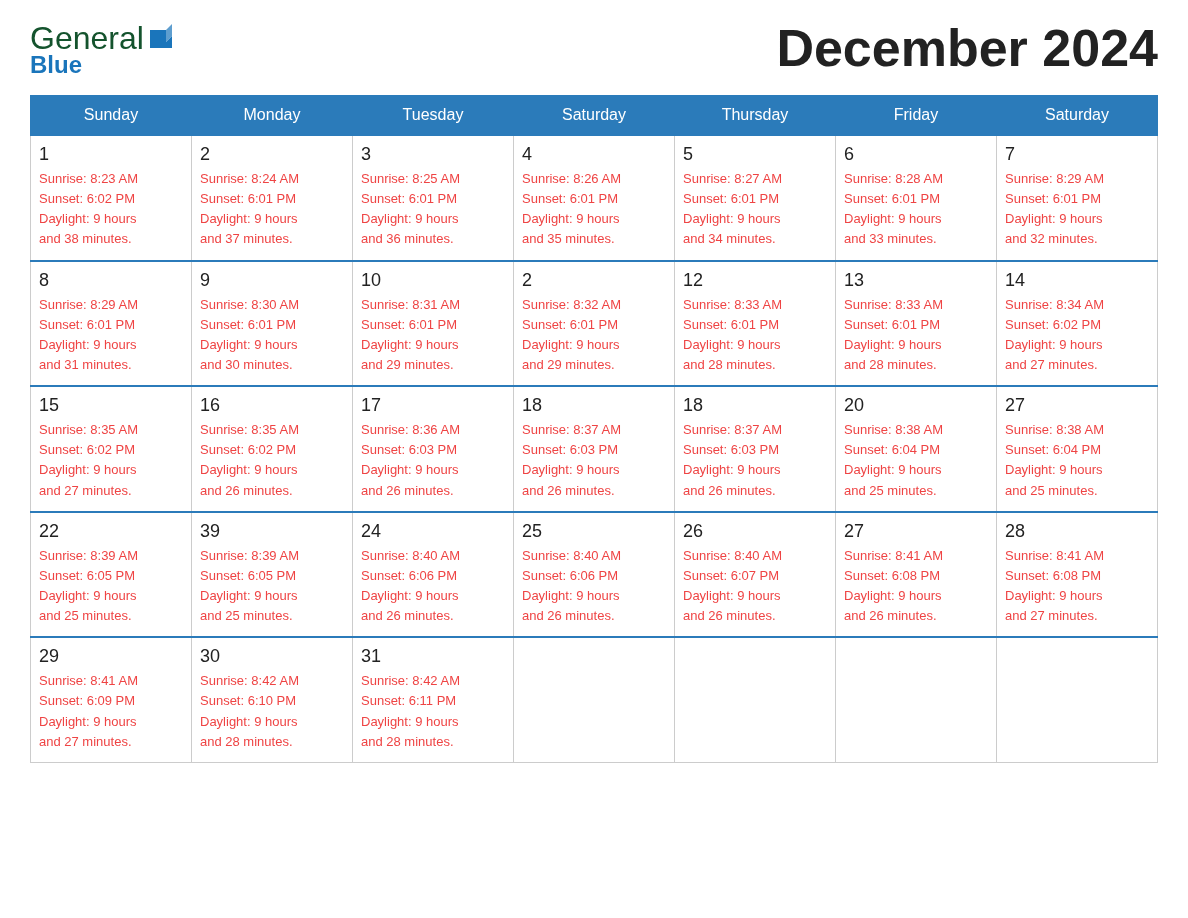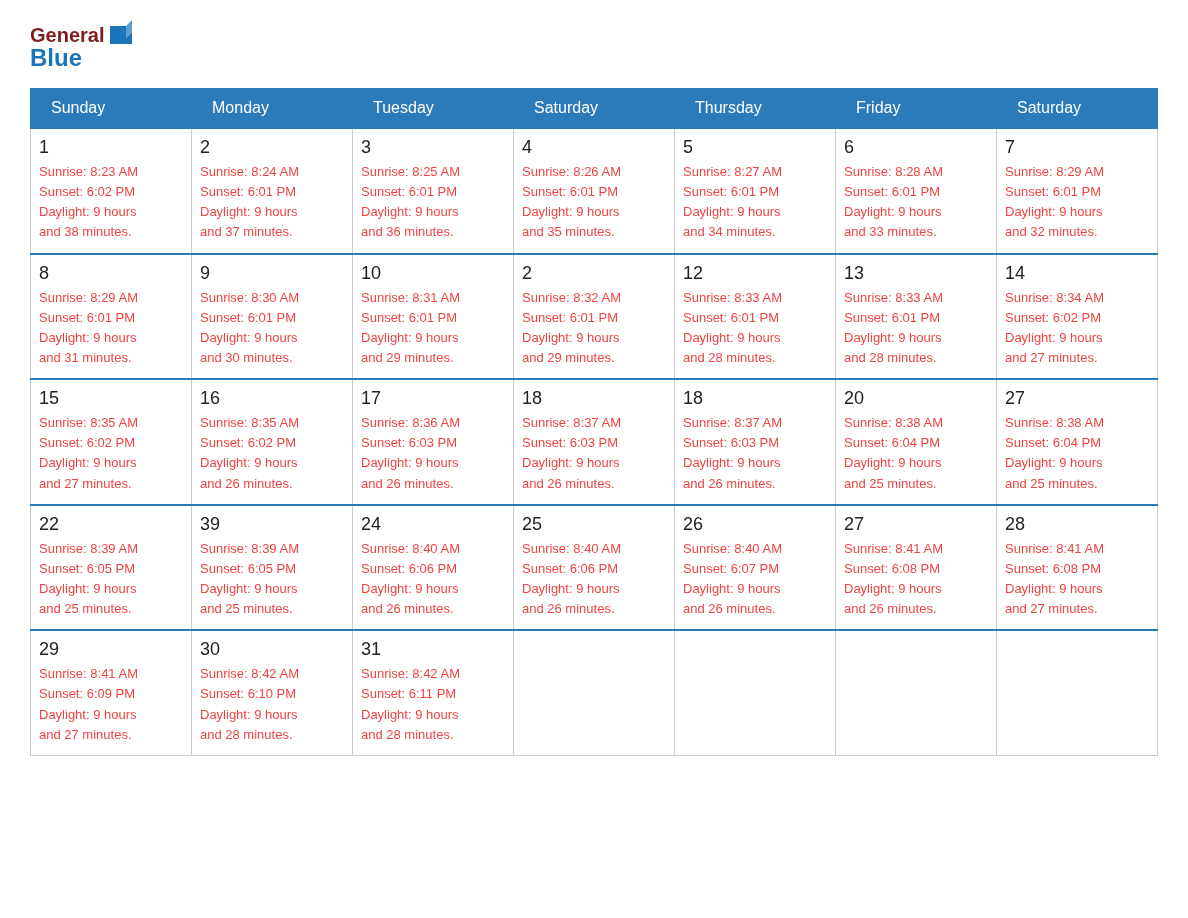--- a/index.html
+++ b/index.html
@@ -38,22 +38,22 @@
     .calendar-table {
       width: 100%;
       border-collapse: collapse;
       table-layout: fixed;
     }
     .calendar-table th {
       background-color: #2b7bba;
       color: #fff;
       font-size: 16px;
       font-weight: normal;
-      padding: 10px 20px;
-      text-align: left;
+      padding: 10px 8px;
+      text-align: center;
       border: 1px solid #2b7bba;
     }
     .calendar-table td {
       vertical-align: top;
       padding: 8px 8px 10px 8px;
       border: 1px solid #ccc;
       border-top: 2px solid #2b7bba;
       font-size: 13px;
       color: #333;
       height: 110px;
@@ -74,31 +74,32 @@
       color: #ef4444;
     }
   </style>
 </head>
 <body>
 
 <div class="header">
   <div class="logo">
     <div style="display:flex;flex-direction:column;align-items:flex-start;">
       <div style="display:flex;align-items:center;">
-        <span style="font-size:20px;color:#7f1d1d;font-weight:bold;">General</span>
+        <span style="font-size:32px;color:#14532d;font-weight:normal;">General</span>
 
         <svg width="30" height="30" viewBox="0 0 30 30" style="margin-left:2px;">
           <polygon points="4,6 20,6 20,18 26,12 26,24 4,24" fill="#1a75bb"></polygon>
           <polygon points="20,6 26,0 26,12 20,18" fill="#1a75bb" opacity="0.7"></polygon>
         </svg>
       </div>
       <span style="font-size:24px;color:#1a75bb;font-weight:bold;margin-top:-6px;margin-left:0;">Blue</span>
     </div>
   </div>
   <div class="title-area">
+    <div class="month-title">December 2024</div>
   </div>
 </div>
 
 <table class="calendar-table">
   <thead>
     <tr>
       <th>Sunday</th>
       <th>Monday</th>
       <th>Tuesday</th>
       <th>Saturday</th>

